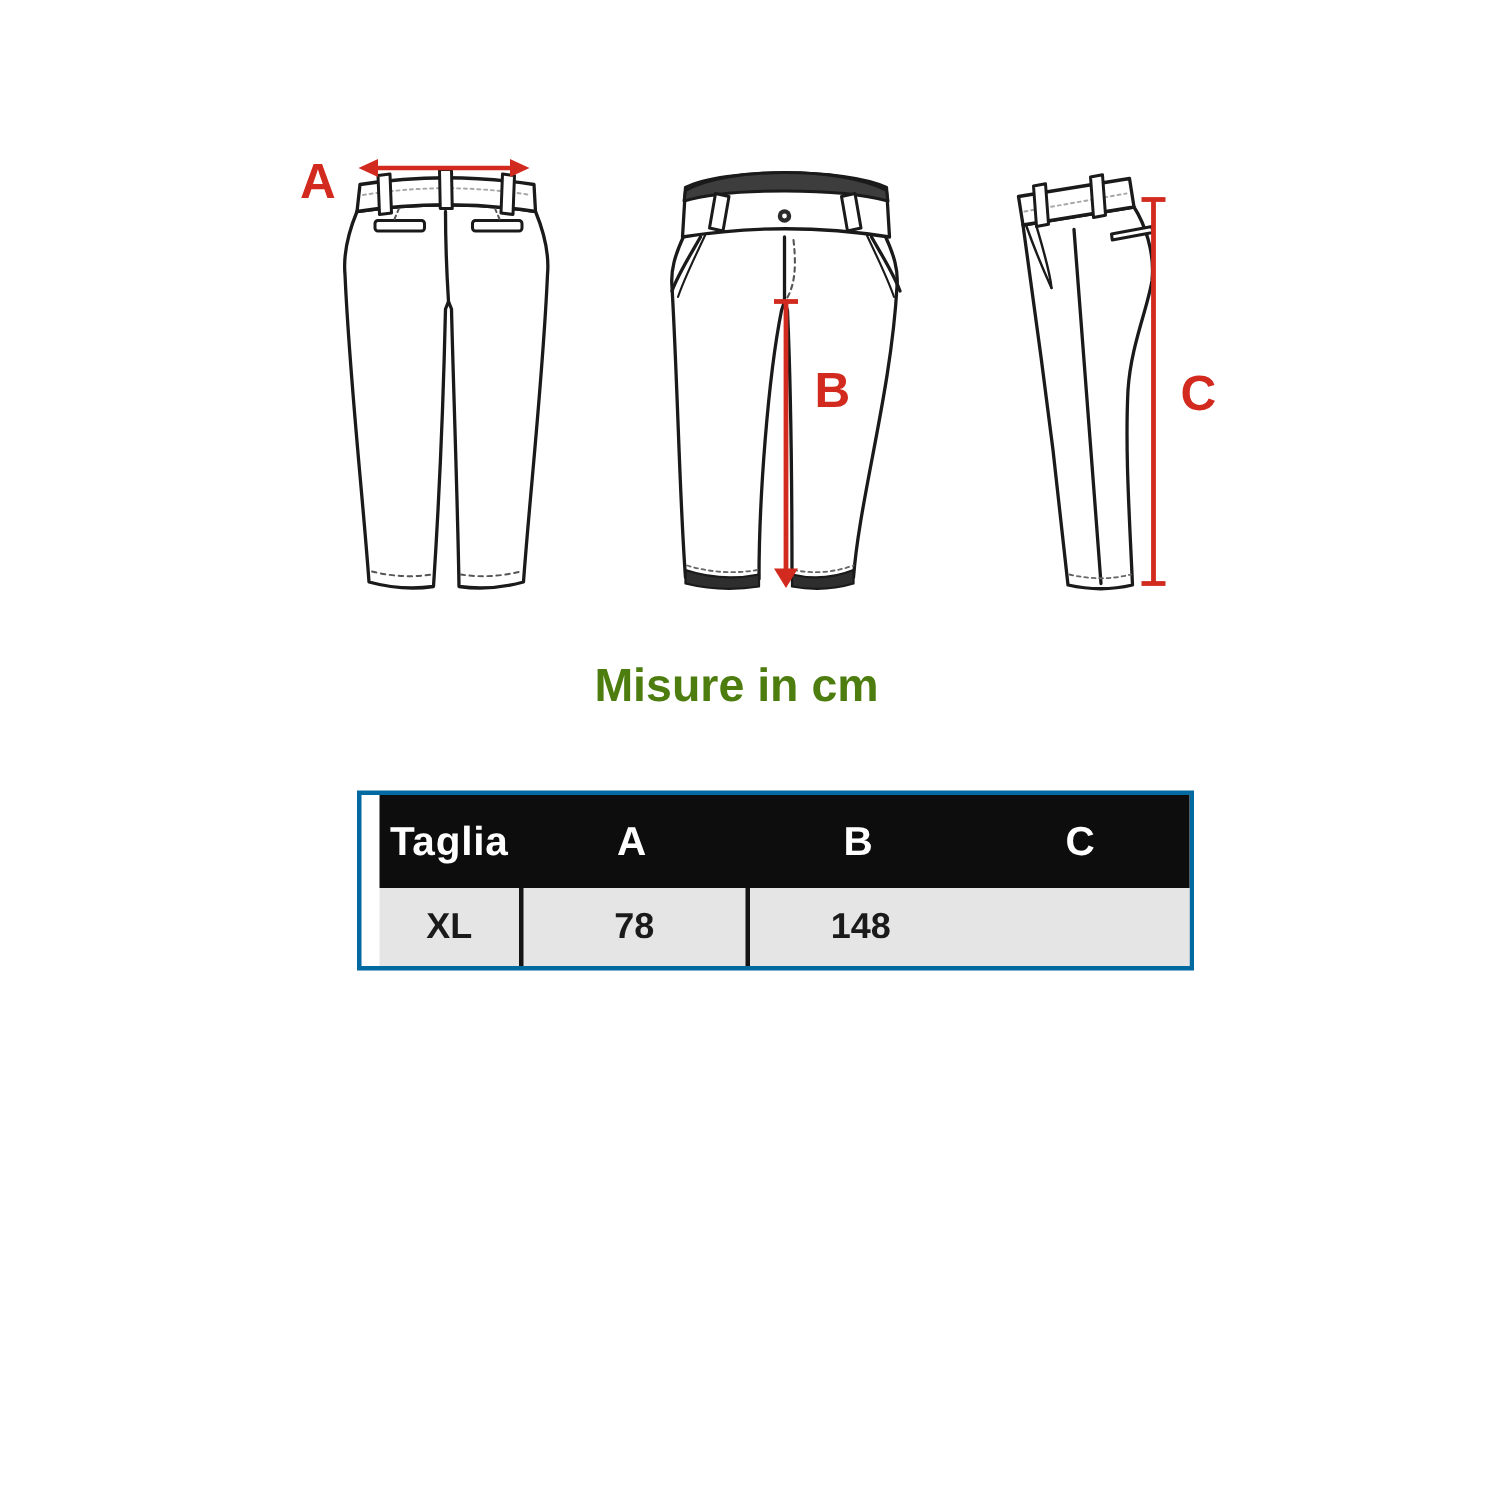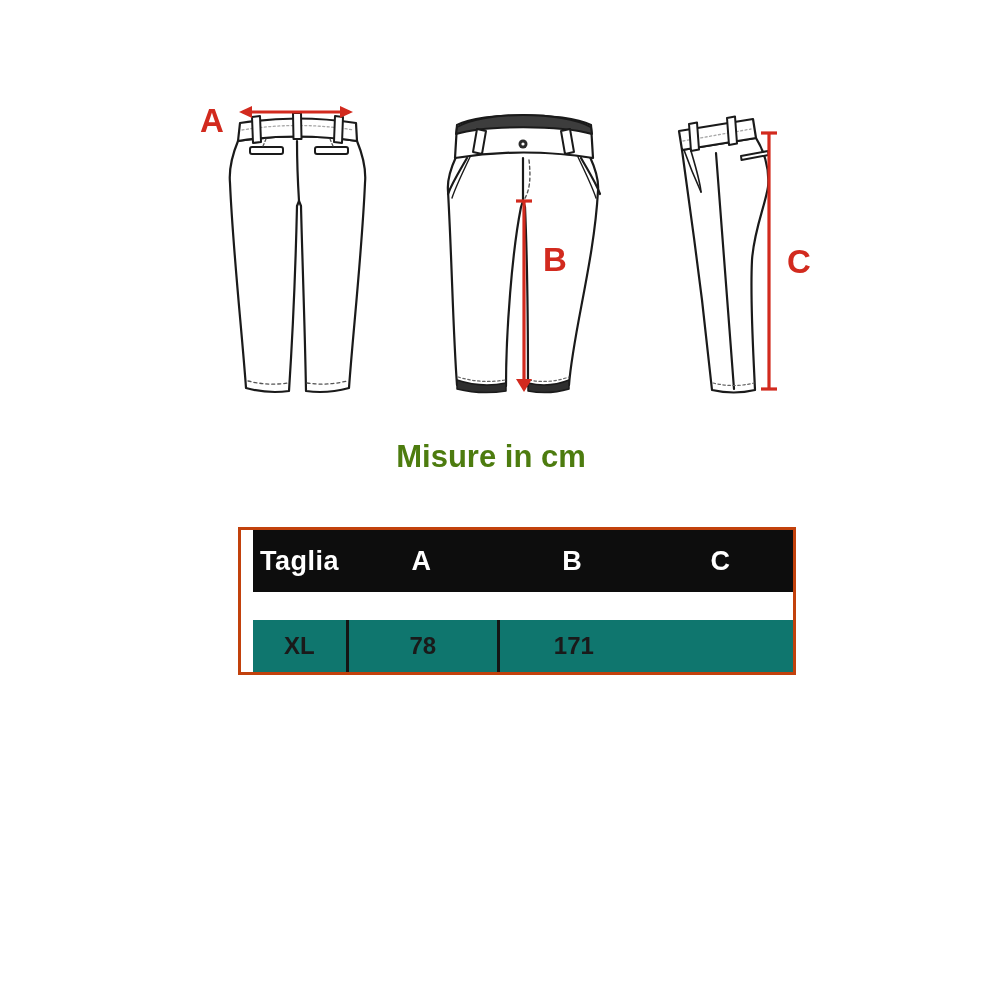--- a/index.html
+++ b/index.html
@@ -4,24 +4,24 @@
 <style>
   html,body{margin:0;padding:0;background:#ffffff;}
   body{width:1000px;height:1000px;position:relative;font-family:"Liberation Sans","DejaVu Sans",sans-serif;overflow:hidden;}
   .canvas{position:absolute;inset:0;width:1000px;height:1000px;background:#fff;}
   .diagram-svg{position:absolute;left:0;top:0;width:1000px;height:430px;}
   .meas-label{position:absolute;color:#d22a1e;font-weight:800;font-size:33px;line-height:1;letter-spacing:0;}
   .label-a{left:200px;top:104px;}
   .label-b{left:543px;top:243px;}
   .label-c{left:787px;top:245px;}
   .chart-title{position:absolute;top:441px;left:0;width:982px;text-align:center;font-size:31px;font-weight:800;color:#4d7c0f;line-height:1.05;}
-  .size-table{position:absolute;left:238px;top:527px;width:558px;border:3px solid #c2410c;box-sizing:border-box;background:#fff;padding-left:12px;}
+  .size-table{position:absolute;left:238px;top:527px;width:558px;border:3px solid #0369a1;box-sizing:border-box;background:#fff;padding-left:12px;}
   .header-row{display:grid;grid-template-columns:96fr 156fr 156fr 150fr;background:#0d0d0d;height:62px;}
   .header-cell{display:flex;align-items:center;justify-content:center;color:#ffffff;font-weight:800;font-size:27px;letter-spacing:.5px;}
-  .data-row{display:grid;grid-template-columns:96fr 156fr 156fr 150fr;height:52px;background:#0f766e;margin-top:28px;}
+  .data-row{display:grid;grid-template-columns:96fr 156fr 156fr 150fr;height:52px;background:#e5e5e5;}
   .data-cell{display:flex;align-items:center;justify-content:center;color:#1a1a1a;font-weight:800;font-size:24px;border-left:3px solid #141414;}
   .data-cell.first{border-left:none;}
 </style>
 </head>
 <body>
 
 <div class="canvas">
 
   <svg class="diagram-svg" viewBox="0 0 1000 430">
 
@@ -99,17 +99,17 @@
   <div class="size-table">
     <div class="header-row">
       <div class="header-cell">Taglia</div>
       <div class="header-cell">A</div>
       <div class="header-cell">B</div>
       <div class="header-cell">C</div>
     </div>
     <div class="data-row">
       <div class="data-cell first">XL</div>
       <div class="data-cell">78</div>
-      <div class="data-cell">171</div>
+      <div class="data-cell">148</div>
     </div>
   </div>
 
 </div>
 
 </body></html>

